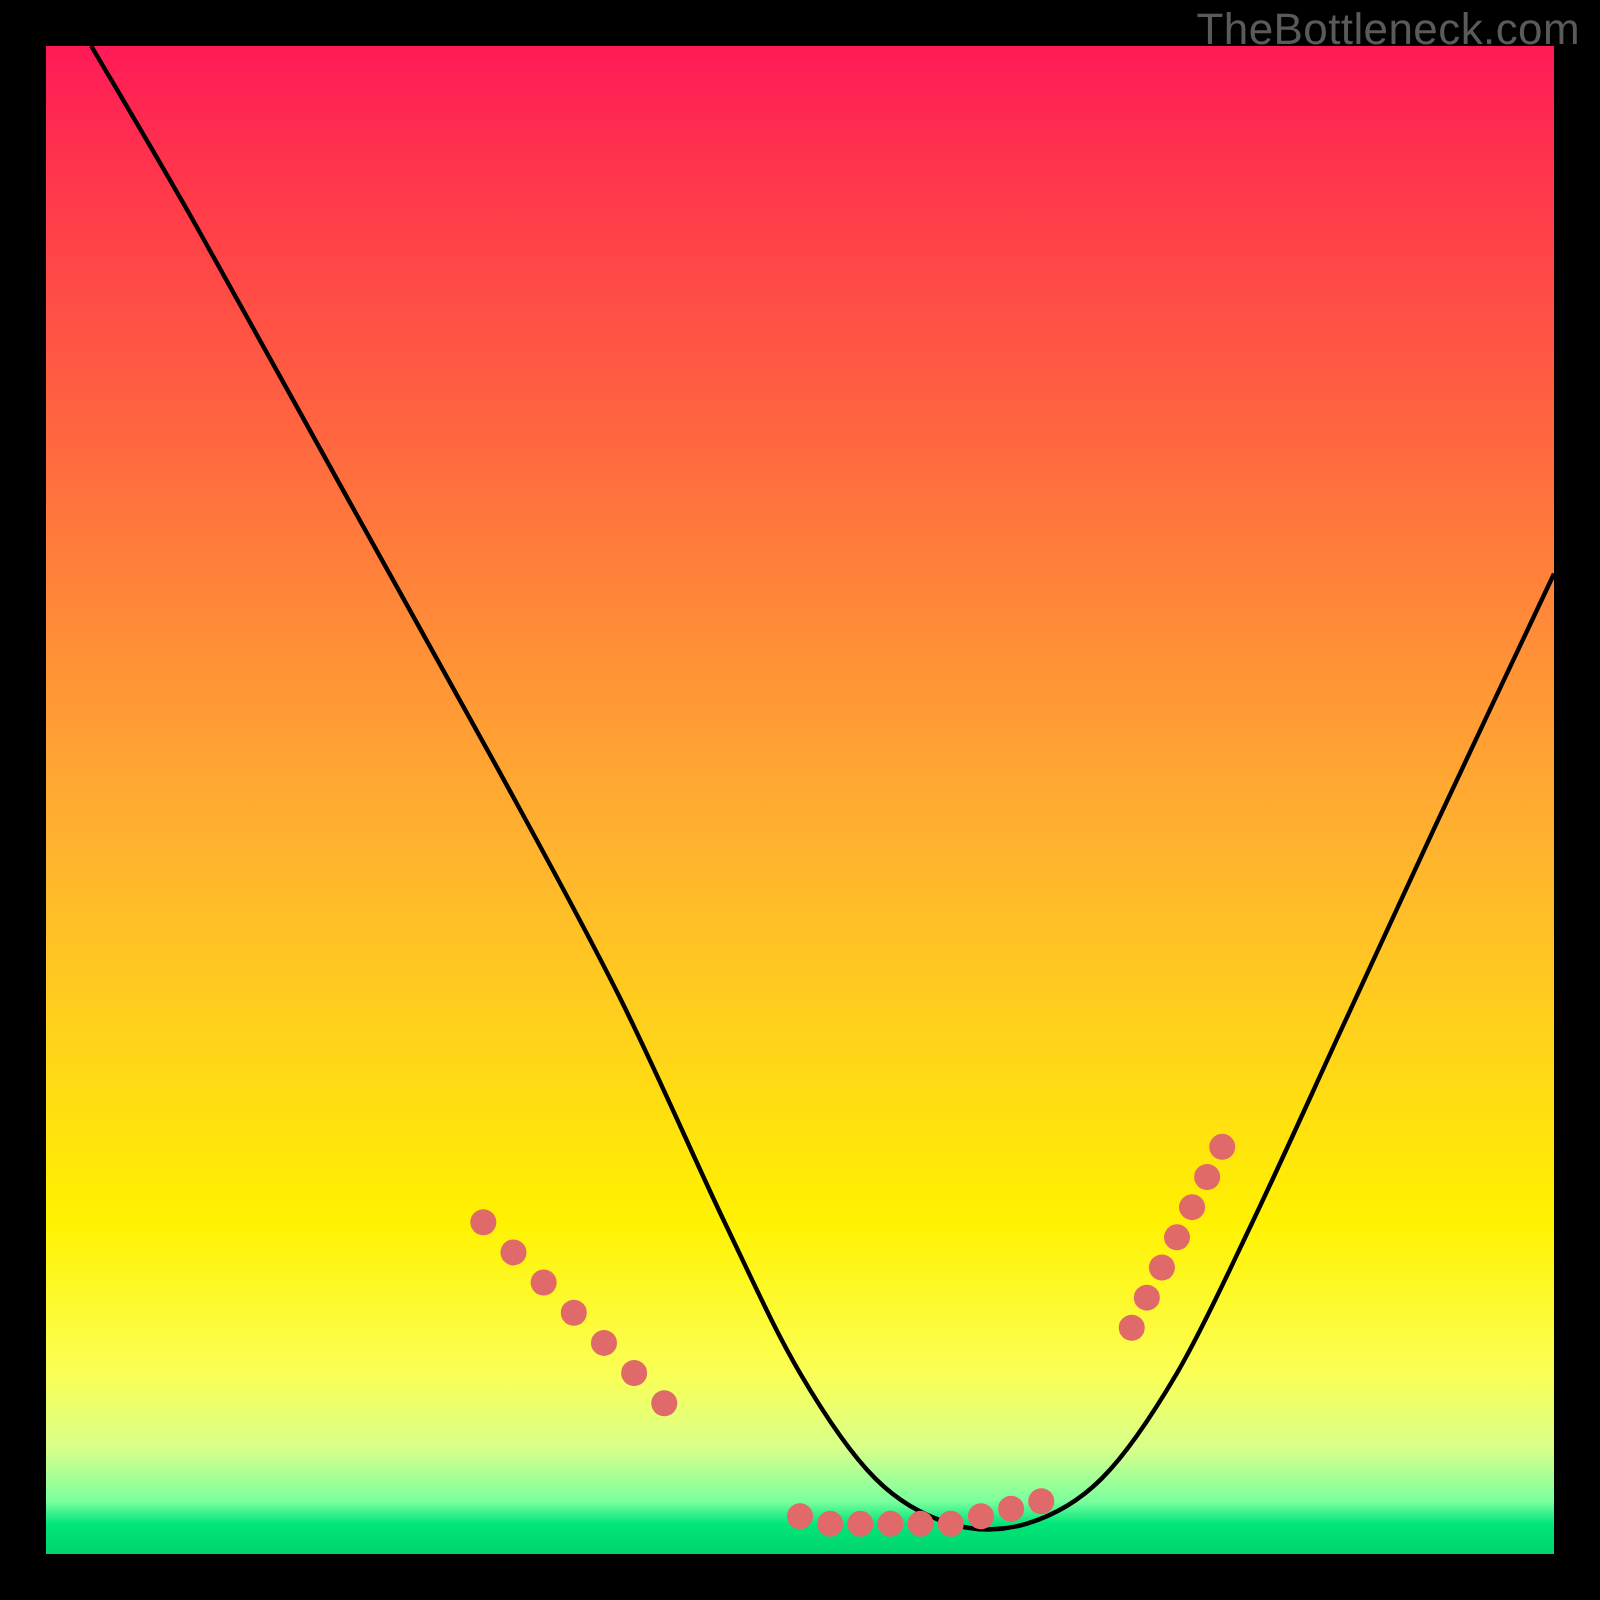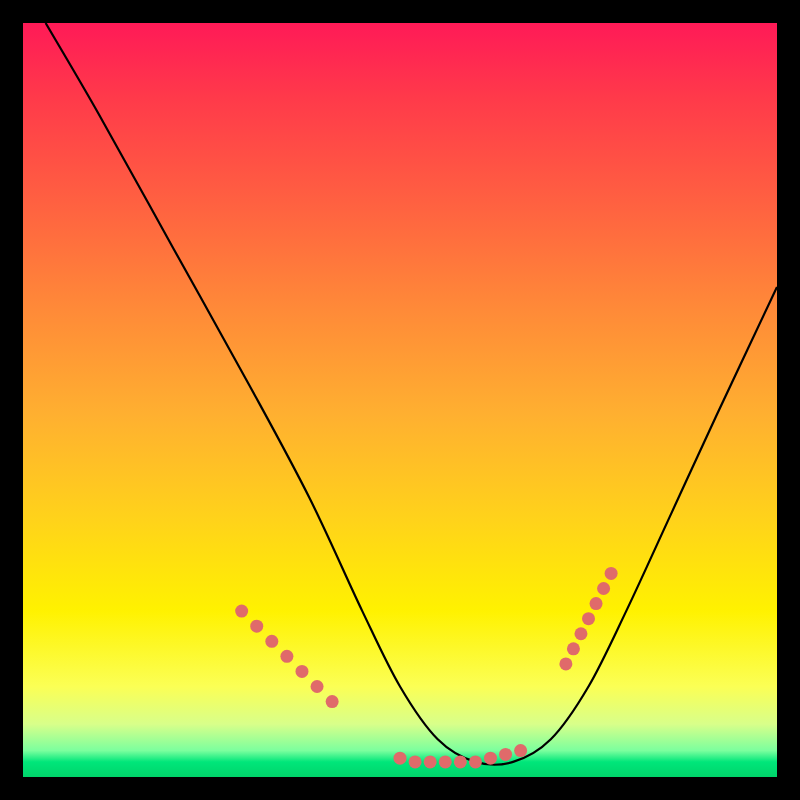--- a/index.html
+++ b/index.html
@@ -58,20 +58,21 @@
     top: 0;
     width: 754px;
     height: 754px;
   }
 </style>
 </head>
 <body>
 
 <div class="frame">
 
+  <div class="watermark">TheBottleneck.com</div>
 
   <div class="plot">
     <svg class="curve" viewBox="0 0 754 754" preserveAspectRatio="none">
       <path fill="none" stroke="#000" stroke-width="2.2" d="M 22.619999999999997 0 C 31.416666666666664 15.080000000000004, 54.036666666666676 52.78000000000001, 75.4 90.48000000000002 C 96.76333333333334 128.18000000000004, 125.66666666666669 180.96000000000006, 150.8 226.20000000000005 C 175.93333333333334 271.44000000000005, 203.57999999999998 320.45, 226.2 361.91999999999996 C 248.82 403.38999999999993, 267.66999999999996 437.32, 286.52 475.02 C 305.37 512.72, 324.22 556.7033333333334, 339.3 588.12 C 354.38 619.5366666666666, 364.43333333333334 642.1566666666666, 377 663.52 C 389.56666666666666 684.8833333333333, 402.1333333333334 703.7333333333333, 414.70000000000005 716.3 C 427.2666666666667 728.8666666666666, 439.8333333333333 735.15, 452.4 738.92 C 464.96666666666664 742.6899999999999, 477.53333333333336 742.6899999999999, 490.1 738.92 C 502.6666666666667 735.15, 515.2333333333333 728.8666666666666, 527.8 716.3 C 540.3666666666666 703.7333333333333, 552.9333333333333 684.8833333333333, 565.5 663.52 C 578.0666666666667 642.1566666666666, 589.3766666666668 617.0233333333333, 603.2 588.12 C 617.0233333333333 559.2166666666667, 633.3599999999999 522.7733333333333, 648.4399999999999 490.1 C 663.52 457.4266666666667, 676.0866666666667 429.78000000000003, 693.6800000000001 392.08000000000004 C 711.2733333333334 354.38000000000005, 743.9466666666667 285.2633333333333, 754 263.9" id="curvePath"></path>
       <g id="dots">
           <circle cx="218.66" cy="588.12" r="6.5" fill="#e06a6a"></circle>
           <circle cx="233.74" cy="603.2" r="6.5" fill="#e06a6a"></circle>
           <circle cx="248.82000000000002" cy="618.28" r="6.5" fill="#e06a6a"></circle>
           <circle cx="263.9" cy="633.36" r="6.5" fill="#e06a6a"></circle>
           <circle cx="278.98" cy="648.4399999999999" r="6.5" fill="#e06a6a"></circle>

